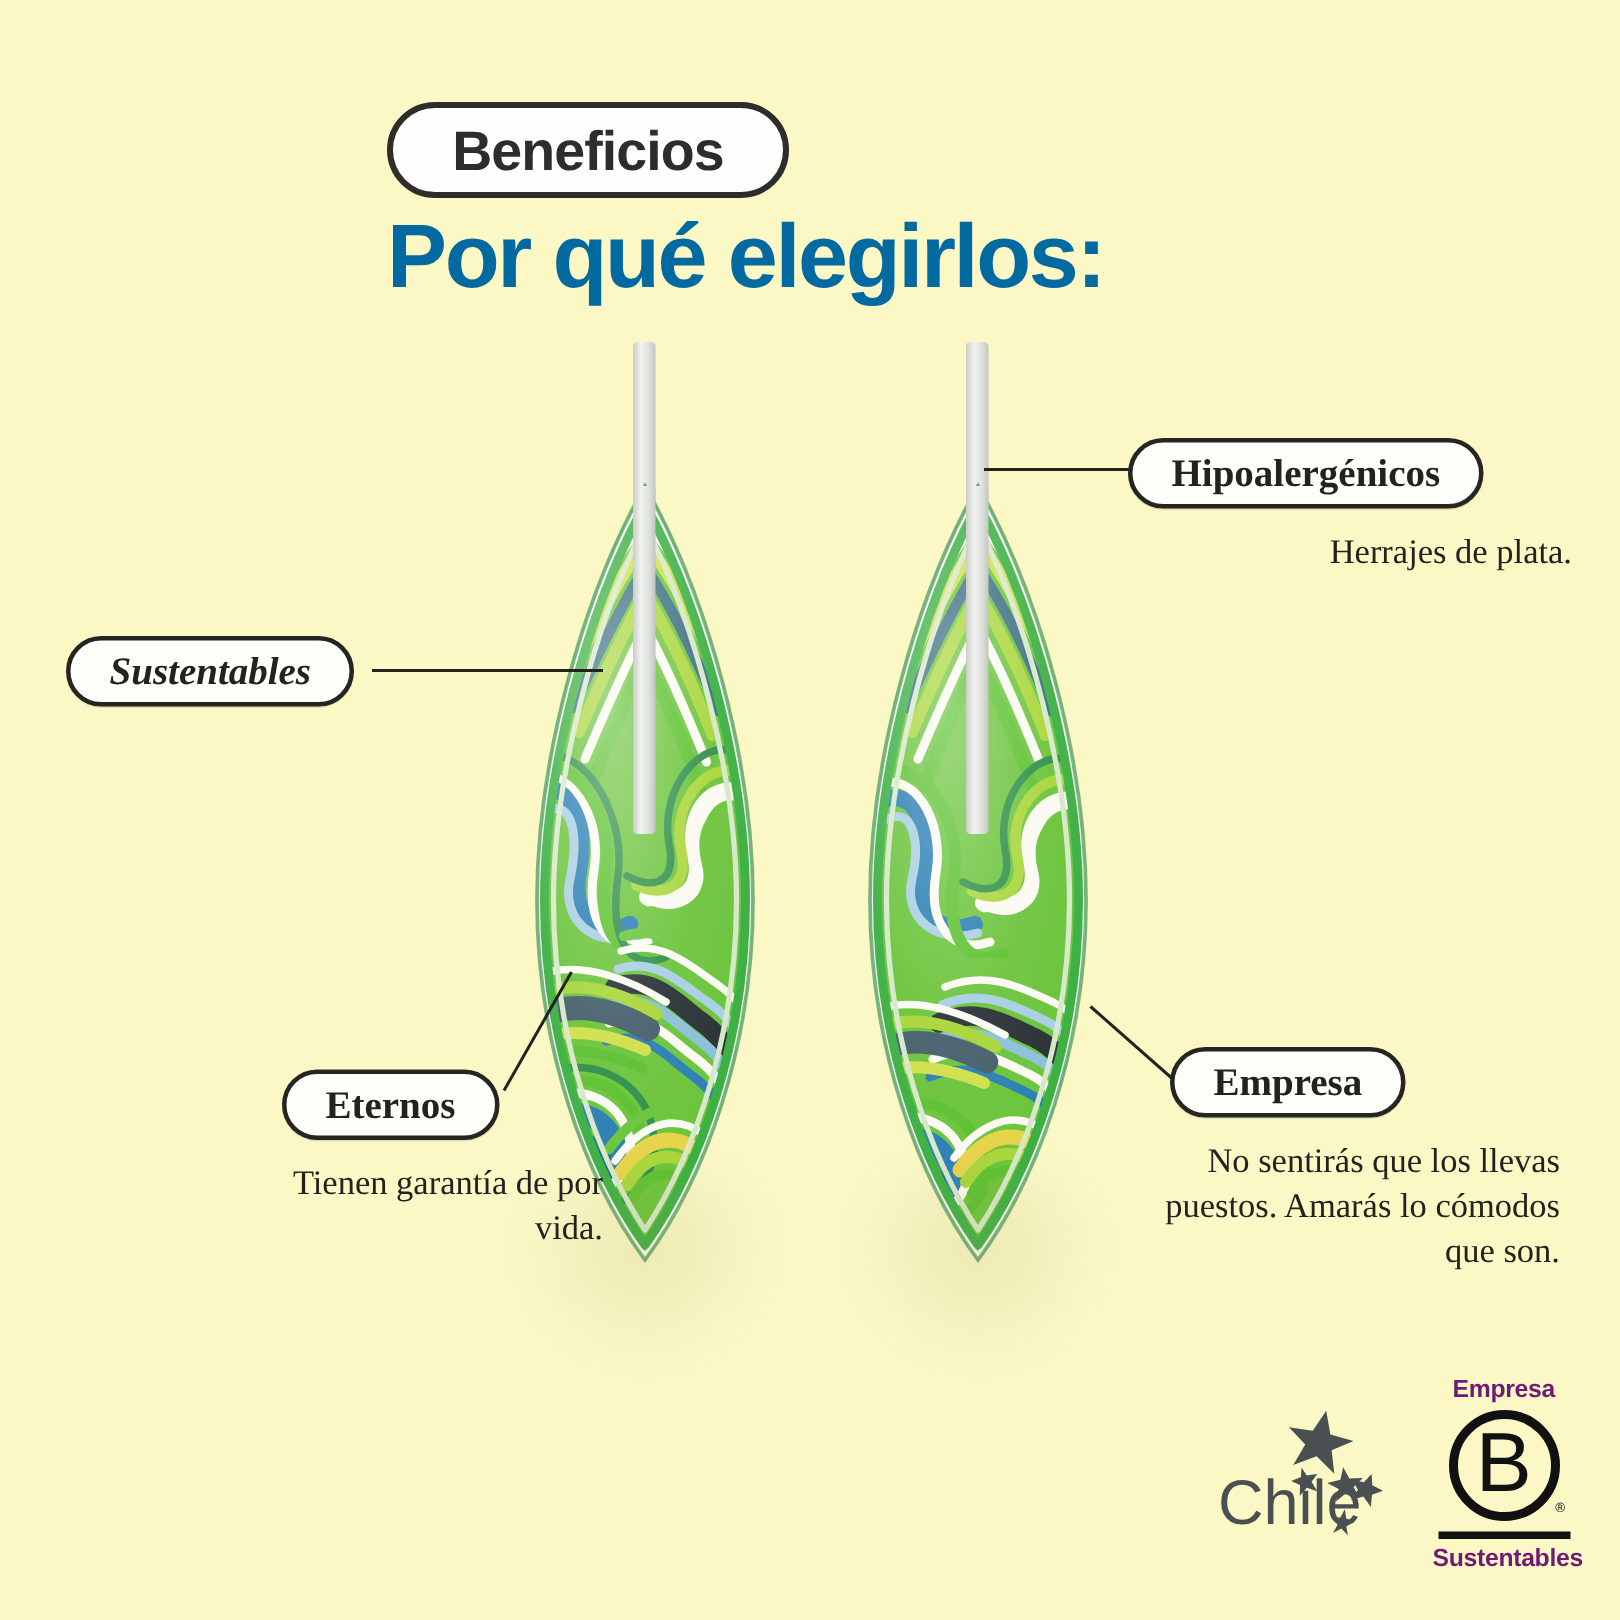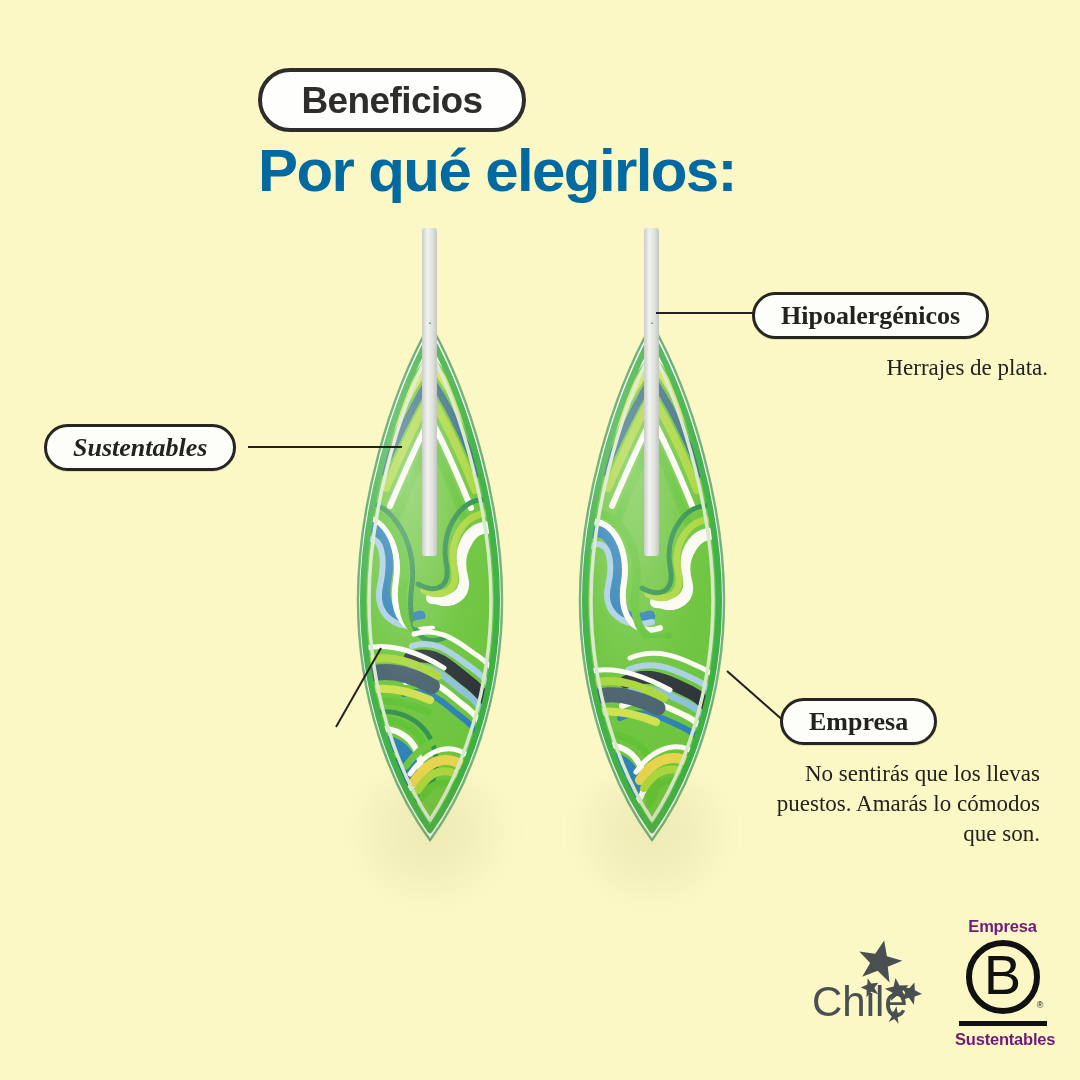--- a/index.html
+++ b/index.html
@@ -342,20 +342,26 @@
     <line x1="656" y1="313" x2="758" y2="313" stroke="#23221f" stroke-width="2"></line>
     <line x1="727" y1="671" x2="786" y2="723" stroke="#23221f" stroke-width="2"></line>
   </svg>
 
   <div class="callout" id="callout-sustentables">
     <div class="pill">
       <span>Sustentables</span>
     </div>
   </div>
 
+  <div class="callout" id="callout-eternos">
+    <div class="pill">
+      <span>Eternos</span>
+    </div>
+    <div class="desc">Tienen garantía de por vida.</div>
+  </div>
 
   <div class="callout" id="callout-hipo">
     <div class="pill">
       <span>Hipoalergénicos</span>
     </div>
     <div class="desc">Herrajes de plata.</div>
   </div>
 
   <div class="callout" id="callout-livianos">
     <div class="pill">

